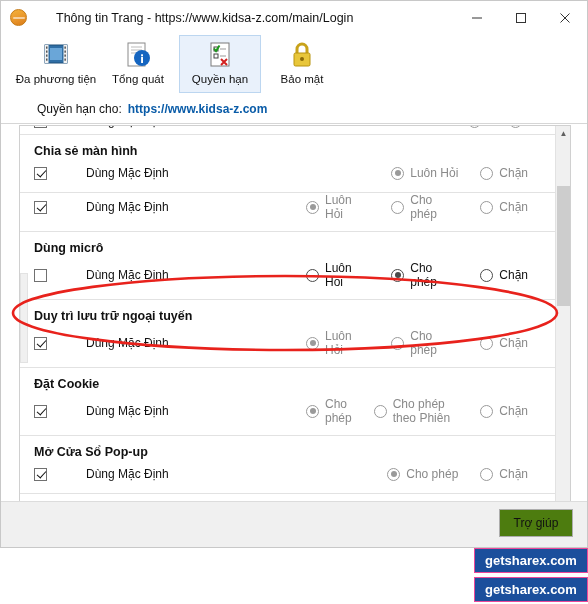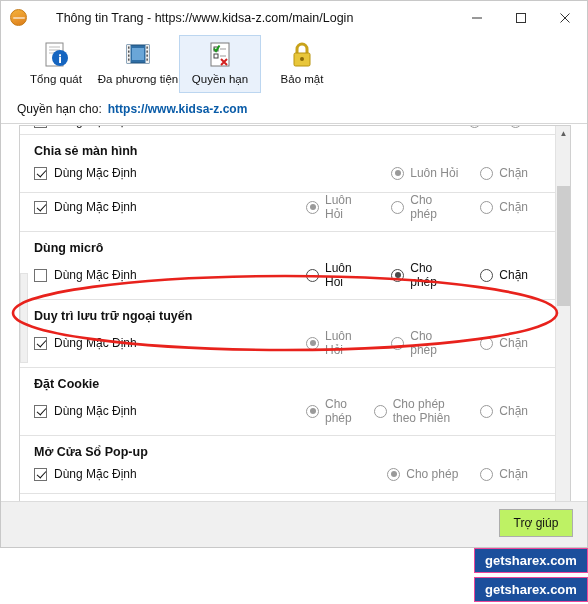--- a/index.html
+++ b/index.html
@@ -105,21 +105,21 @@
     font-size: 11.5px;
     color: #111111;
     margin-top: 2px;
     white-space: nowrap;
   }
   
   .addr-row {
     height: 28px;
     display: flex;
     align-items: center;
-    padding-left: 16px;
+    padding-left: 36px;
     font-size: 12px;
     border-bottom: 1px solid #d6d6d6;
   }
   .addr-label { color: #111111; }
   .addr-url { color: #0a5ca8; font-weight: bold; margin-left: 6px; }
   
   .list-wrap {
     position: absolute;
     left: 18px;
     top: 124px;
@@ -169,21 +169,21 @@
   }
   .cb.checked::after {
     content: "";
     position: absolute;
     left: 3.5px; top: 0.5px;
     width: 4px; height: 8px;
     border: solid #111111;
     border-width: 0 1.8px 1.8px 0;
     transform: rotate(42deg);
   }
-  .cb-label { font-size: 12px; color: #111111; }
+  .cb-label { font-size: 12px; color: #111111; margin-left: 32px; }
   .radios {
     display: flex;
     align-items: center;
     margin-left: auto;
     padding-right: 16px;
   }
   .radio-item {
     display: flex;
     align-items: center;
     margin-left: 22px;
@@ -256,21 +256,21 @@
     background: #f0f0f0;
     border-top: 1px solid #dcdcdc;
     box-sizing: border-box;
   }
   .help-btn {
     position: absolute;
     right: 14px;
     top: 7px;
     width: 72px;
     height: 26px;
-    background: #bef264;
+    background: #4d7c0f;
     border: 1px solid #adadad;
     font-size: 12px;
     color: #111111;
     display: flex;
     align-items: center;
     justify-content: center;
   }
   
   .ellipse {
     position: absolute;
@@ -323,35 +323,20 @@
       <div class="win-btn close">
         <svg width="12" height="12" viewBox="0 0 12 12">
             <line x1="1.5" y1="1.5" x2="10.5" y2="10.5" stroke="#333" stroke-width="1"></line>
             <line x1="10.5" y1="1.5" x2="1.5" y2="10.5" stroke="#333" stroke-width="1"></line>
           </svg>
       </div>
     </div>
   </div>
 
   <div class="toolbar">
-
-    <div class="tool">
-      <div class="tool-ico">
-        <svg width="30" height="30" viewBox="0 0 30 30">
-          <rect x="5" y="3" width="17" height="23" fill="#ffffff" stroke="#8a8a8a" stroke-width="1"></rect>
-          <line x1="8" y1="7" x2="19" y2="7" stroke="#bbb" stroke-width="1"></line>
-          <line x1="8" y1="10" x2="19" y2="10" stroke="#bbb" stroke-width="1"></line>
-          <line x1="8" y1="13" x2="15" y2="13" stroke="#bbb" stroke-width="1"></line>
-          <circle cx="19" cy="18" r="8" fill="#1565c0"></circle>
-          <rect x="18.1" y="14.3" width="1.9" height="2" fill="#fff"></rect>
-          <rect x="18.1" y="17" width="1.9" height="6" fill="#fff"></rect>
-        </svg>
-      </div>
-      <div class="tool-label">Tổng quát</div>
-    </div>
 
     <div class="tool">
       <div class="tool-ico">
         <svg width="30" height="30" viewBox="0 0 30 30">
           <rect x="4" y="5" width="22" height="18" fill="#2f6ea5" stroke="#1f4f78" stroke-width="1"></rect>
           <rect x="4" y="5" width="3.5" height="18" fill="#f2f2f2"></rect>
           <rect x="22.5" y="5" width="3.5" height="18" fill="#f2f2f2"></rect>
           <rect x="5" y="6.5" width="1.5" height="2.2" fill="#555"></rect>
           <rect x="5" y="10.5" width="1.5" height="2.2" fill="#555"></rect>
           <rect x="5" y="14.5" width="1.5" height="2.2" fill="#555"></rect>
@@ -359,20 +344,35 @@
           <rect x="23.4" y="6.5" width="1.5" height="2.2" fill="#555"></rect>
           <rect x="23.4" y="10.5" width="1.5" height="2.2" fill="#555"></rect>
           <rect x="23.4" y="14.5" width="1.5" height="2.2" fill="#555"></rect>
           <rect x="23.4" y="18.5" width="1.5" height="2.2" fill="#555"></rect>
           <rect x="9" y="8" width="12" height="12" fill="#6aa6d8"></rect>
         </svg>
       </div>
       <div class="tool-label">Đa phương tiện</div>
     </div>
 
+    <div class="tool">
+      <div class="tool-ico">
+        <svg width="30" height="30" viewBox="0 0 30 30">
+          <rect x="5" y="3" width="17" height="23" fill="#ffffff" stroke="#8a8a8a" stroke-width="1"></rect>
+          <line x1="8" y1="7" x2="19" y2="7" stroke="#bbb" stroke-width="1"></line>
+          <line x1="8" y1="10" x2="19" y2="10" stroke="#bbb" stroke-width="1"></line>
+          <line x1="8" y1="13" x2="15" y2="13" stroke="#bbb" stroke-width="1"></line>
+          <circle cx="19" cy="18" r="8" fill="#1565c0"></circle>
+          <rect x="18.1" y="14.3" width="1.9" height="2" fill="#fff"></rect>
+          <rect x="18.1" y="17" width="1.9" height="6" fill="#fff"></rect>
+        </svg>
+      </div>
+      <div class="tool-label">Tổng quát</div>
+    </div>
+
     <div class="tool active">
       <div class="tool-ico">
         <svg width="30" height="30" viewBox="0 0 30 30">
           <rect x="6" y="3" width="18" height="23" fill="#ffffff" stroke="#7a7a7a" stroke-width="1"></rect>
           <rect x="9" y="7" width="4" height="4" fill="none" stroke="#444" stroke-width="1"></rect>
           <rect x="9" y="14" width="4" height="4" fill="none" stroke="#444" stroke-width="1"></rect>
           <line x1="15" y1="9" x2="21" y2="9" stroke="#999" stroke-width="1"></line>
           <line x1="15" y1="16" x2="21" y2="16" stroke="#999" stroke-width="1"></line>
           <path d="M9 8.5 L11 11 L14.5 5.5" fill="none" stroke="#1a9a1a" stroke-width="2"></path>
           <path d="M16 19 L22 25 M22 19 L16 25" stroke="#d32020" stroke-width="2"></path>

